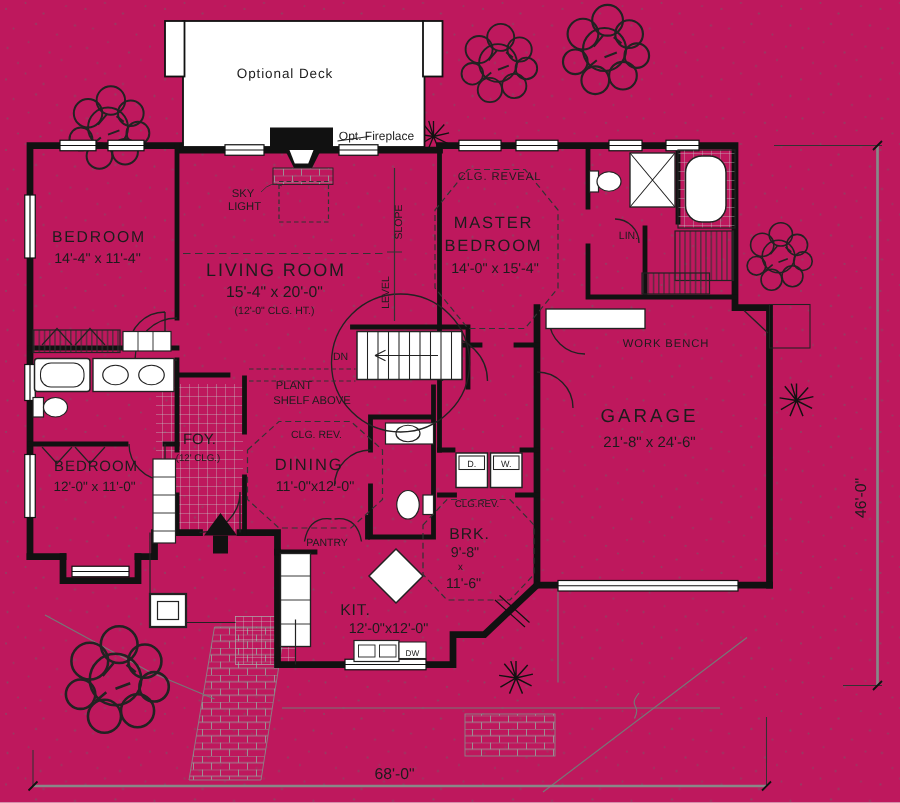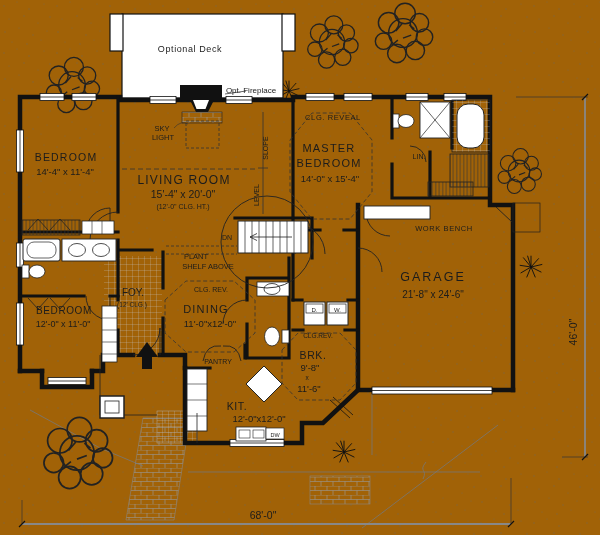--- a/index.html
+++ b/index.html
@@ -1,16 +1,16 @@
 <!DOCTYPE html>
 <html><head>
 <meta charset="utf-8">
 <style>
   html,body{margin:0;padding:0;background:#e8e8e8;}
-  .stage{width:600px;height:535px;position:relative;background:#a16207;overflow:hidden;margin:0 auto;}
+  .stage{width:600px;height:535px;position:relative;background:#be185d;overflow:hidden;margin:0 auto;}
   .stage svg{position:absolute;left:0;top:0;}
   text{font-family:"Liberation Sans", sans-serif; fill:#1c1c1c; text-anchor:middle;}
   .rm{letter-spacing:1.2px;}
   .rm2{letter-spacing:.6px;}
   .big{letter-spacing:2px;}
 </style>
 </head>
 <body>
 
 <div class="stage">

